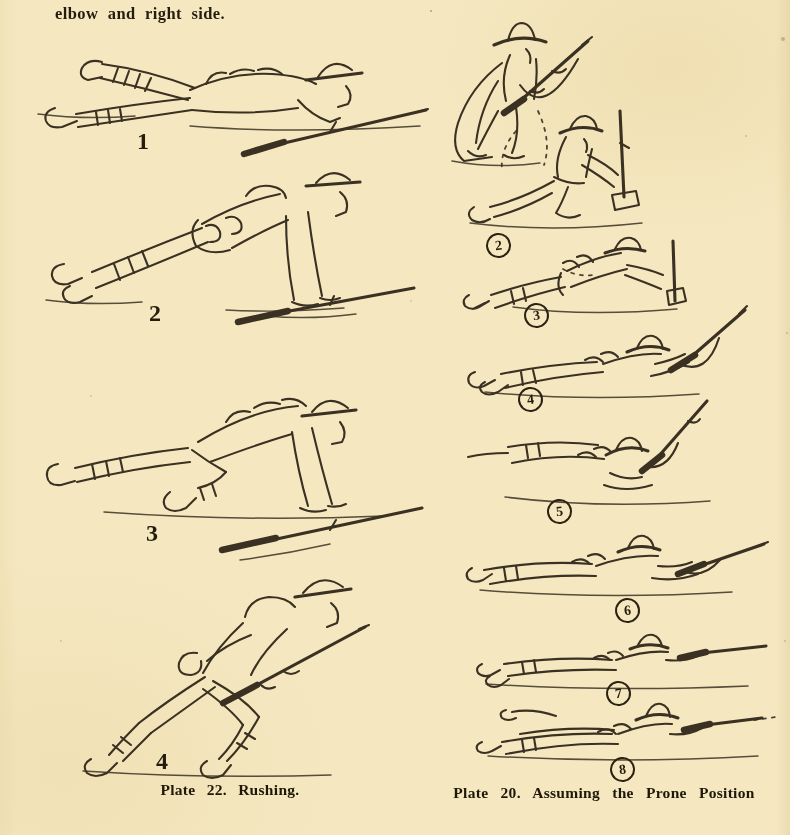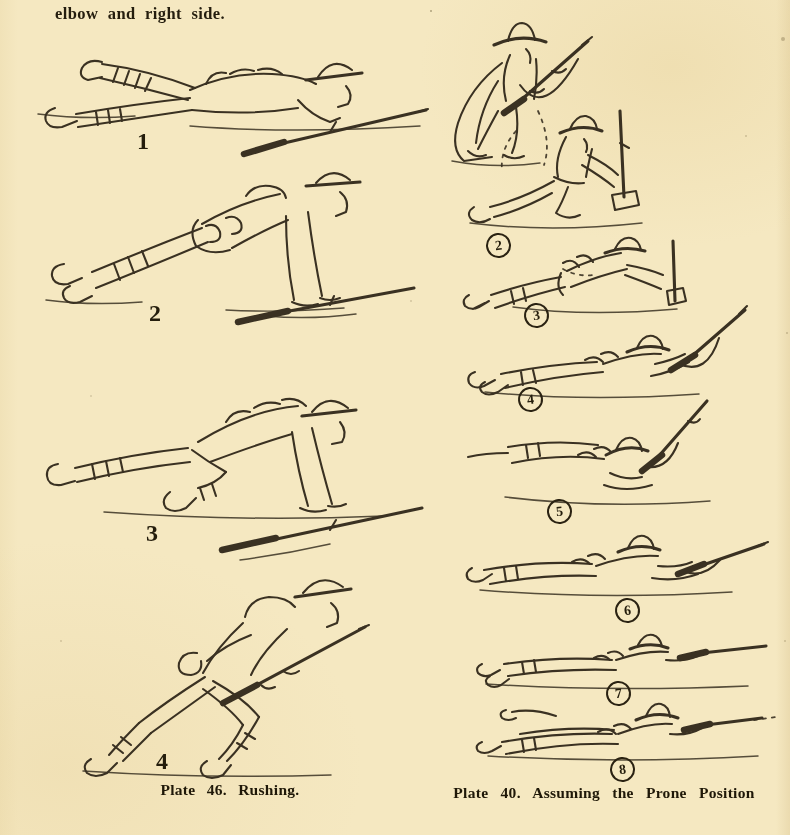--- a/index.html
+++ b/index.html
@@ -163,21 +163,21 @@
         <path d="M190 168 L200 174 M182 178 L192 184"></path>
         <path d="M152 196 Q142 202 148 210 Q156 216 168 210 L176 200"></path>
       </svg>
     </figure>
 
     <span class="fig-num" style="left:137px;top:129px;">1</span>
     <span class="fig-num" style="left:149px;top:301px;">2</span>
     <span class="fig-num" style="left:146px;top:521px;">3</span>
     <span class="fig-num" style="left:156px;top:749px;">4</span>
 
-    <div class="caption caption-29">Plate 46.  Rushing.</div>
+    <div class="caption caption-29">Plate 22.  Rushing.</div>
   </section>
 
   <section class="layer">
 
     <figure class="fig" style="left:440px;top:15px;width:290px;height:165px;">
       <svg viewBox="0 0 290 165">
         <path class="thin" d="M12 146 Q55 154 100 148"></path>
         <path class="mid" d="M54 30 Q80 18 106 27"></path>
         <path d="M68 26 Q72 8 82 8 Q92 9 95 25"></path>
         <path d="M86 34 Q92 40 90 48"></path>
@@ -338,17 +338,17 @@
         <span>6</span>
       </span>
     <span class="circ-num" style="left:606px;top:681px;">
         <span>7</span>
       </span>
     <span class="circ-num" style="left:610px;top:757px;">
         <span>8</span>
       </span>
 
     <div class="caption caption-30">
-      <div>Plate 40.  Assuming the Prone Position</div>
+      <div>Plate 20.  Assuming the Prone Position</div>
     </div>
   </section>
 
 </div>
 
 </body></html>

